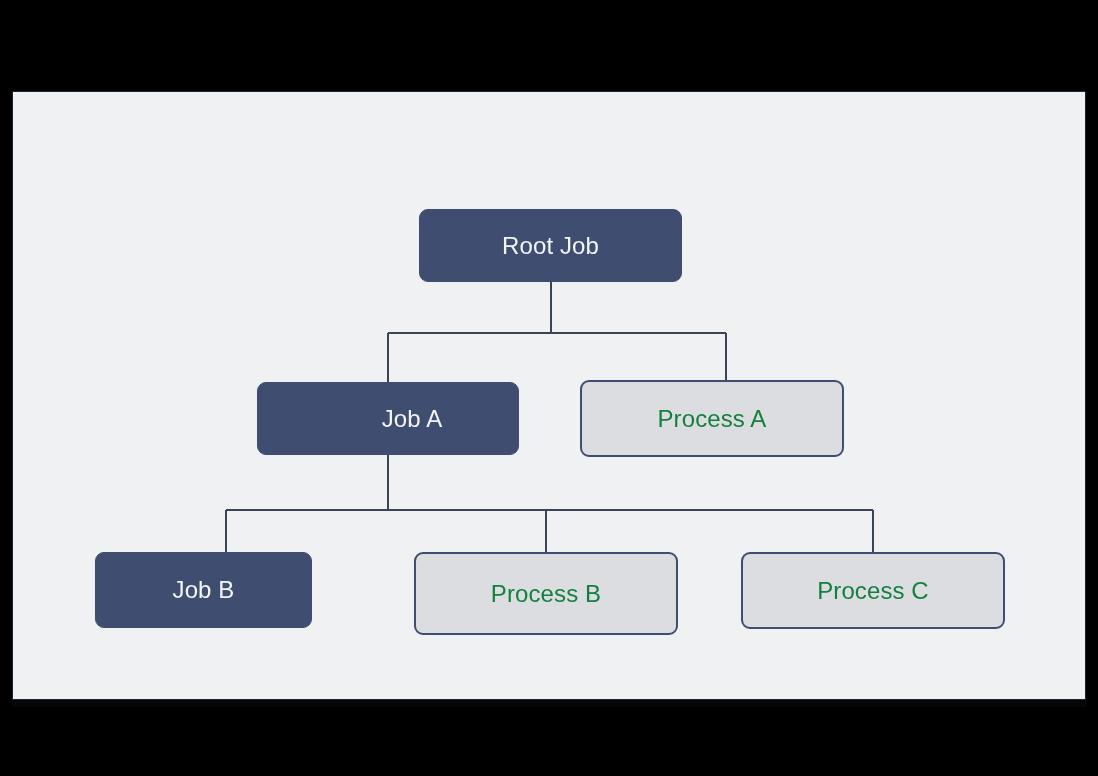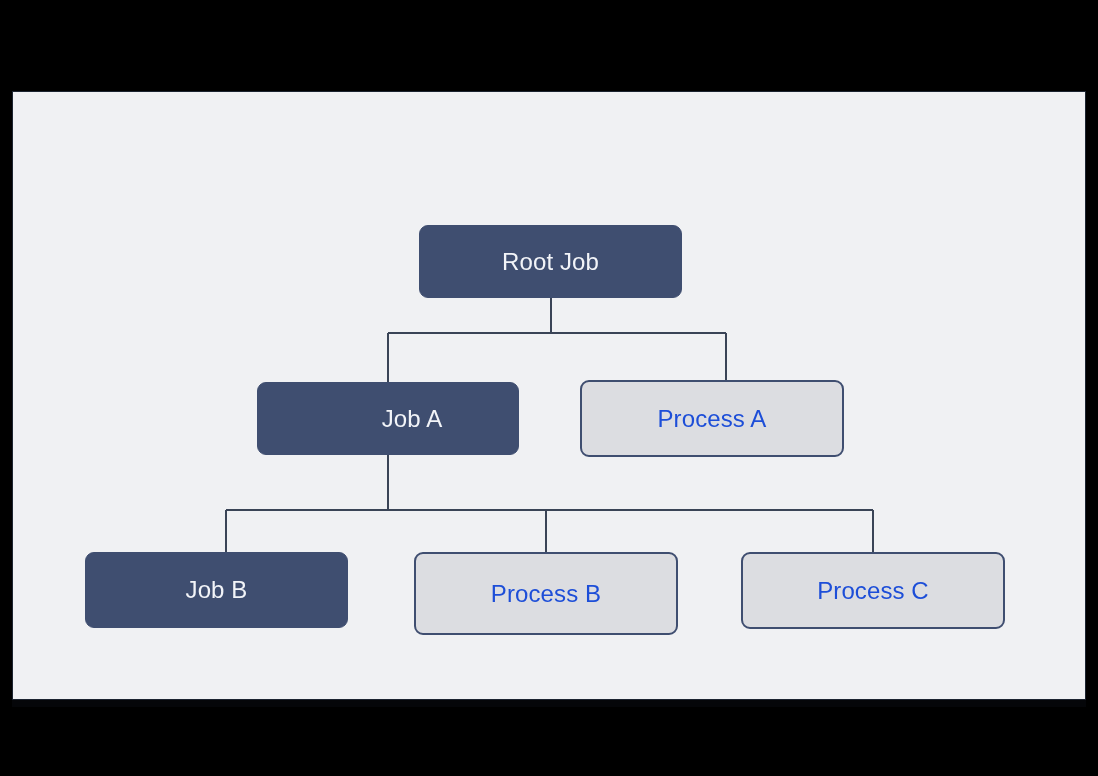--- a/index.html
+++ b/index.html
@@ -57,29 +57,29 @@
   }
 
   .node.job {
     background: #3F4E70;
     color: #F2F4F8;
     border: 1px solid #3F4E70;
   }
 
   .node.process {
     background: #DCDDE1;
-    color: #1d4ed8;
+    color: #15803d;
     border: 2px solid #3F4E70;
   }
 
   
-  .n-root     { left: 406px; top: 117px; width: 263px; height: 73px; margin-top: 16px; }
+  .n-root     { left: 406px; top: 117px; width: 263px; height: 73px; }
   .n-job-a    { left: 244px; top: 290px; width: 262px; height: 73px; padding-left: 48px; }
   .n-process-a{ left: 567px; top: 288px; width: 264px; height: 77px; }
-  .n-job-b    { left:  72px; top: 460px; width: 263px; height: 76px; }
+  .n-job-b    { left:  82px; top: 460px; width: 217px; height: 76px; }
   .n-process-b{ left: 401px; top: 460px; width: 264px; height: 83px; }
   .n-process-c{ left: 728px; top: 460px; width: 264px; height: 77px; text-align: center; }
 
   
   .edge-noise {
     position: absolute;
     left: 12px;
     top: 700px;
     width: 1074px;
     height: 7px;

